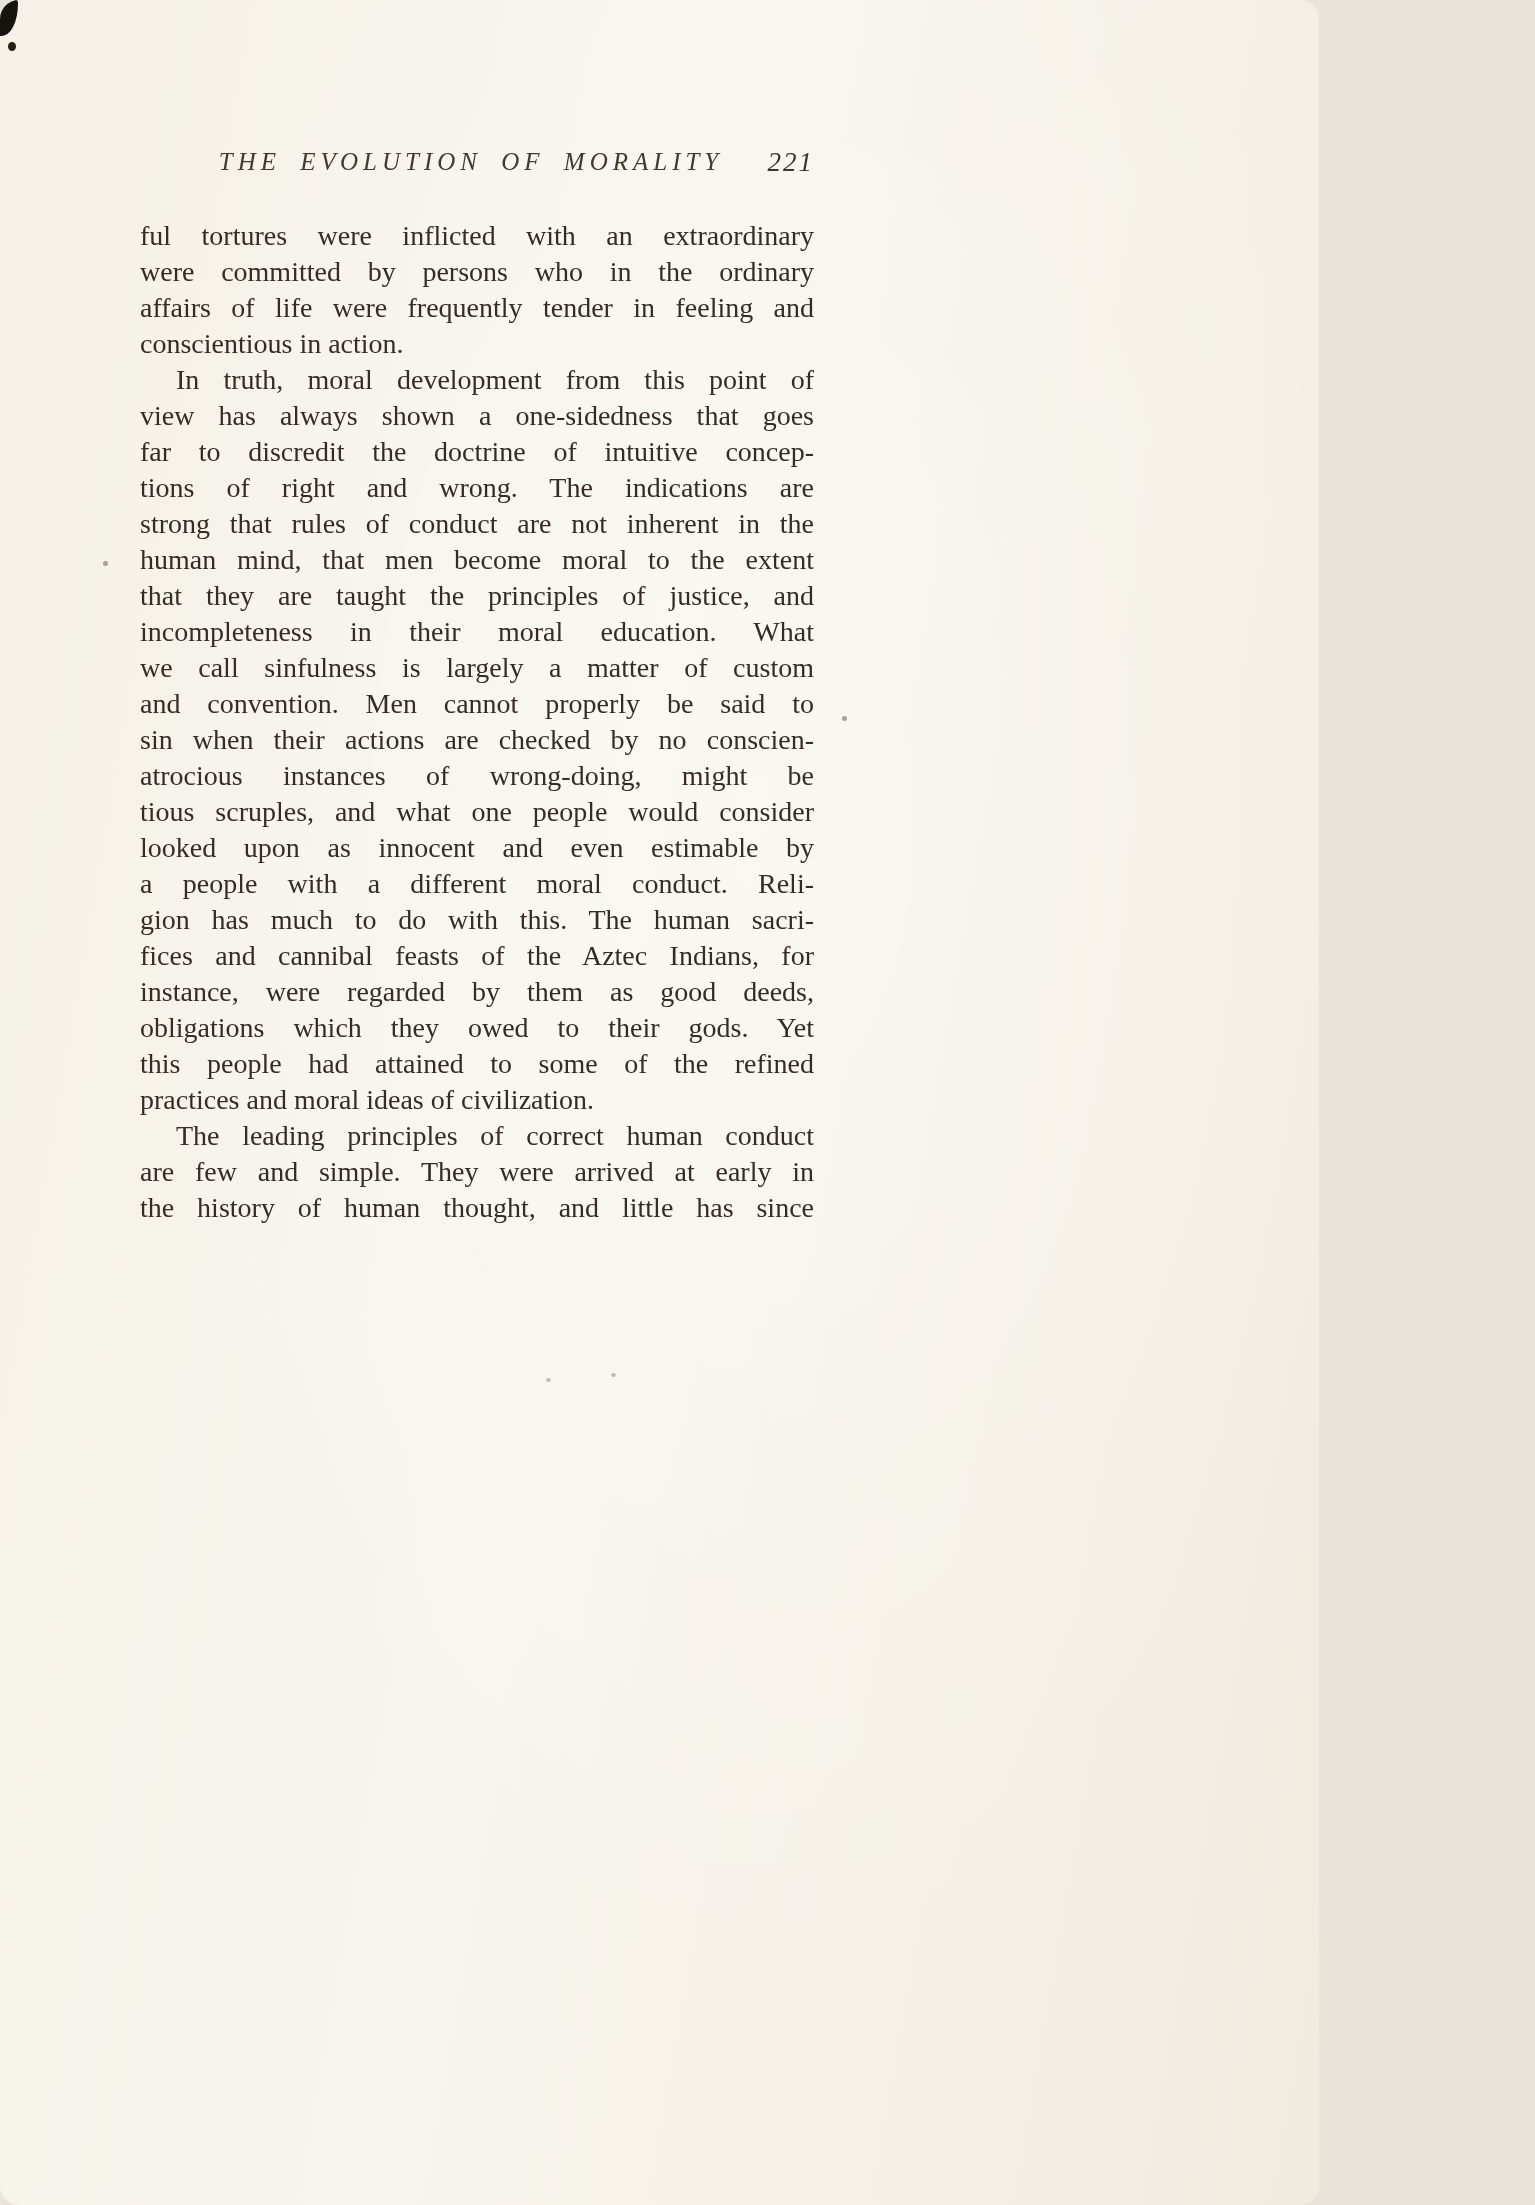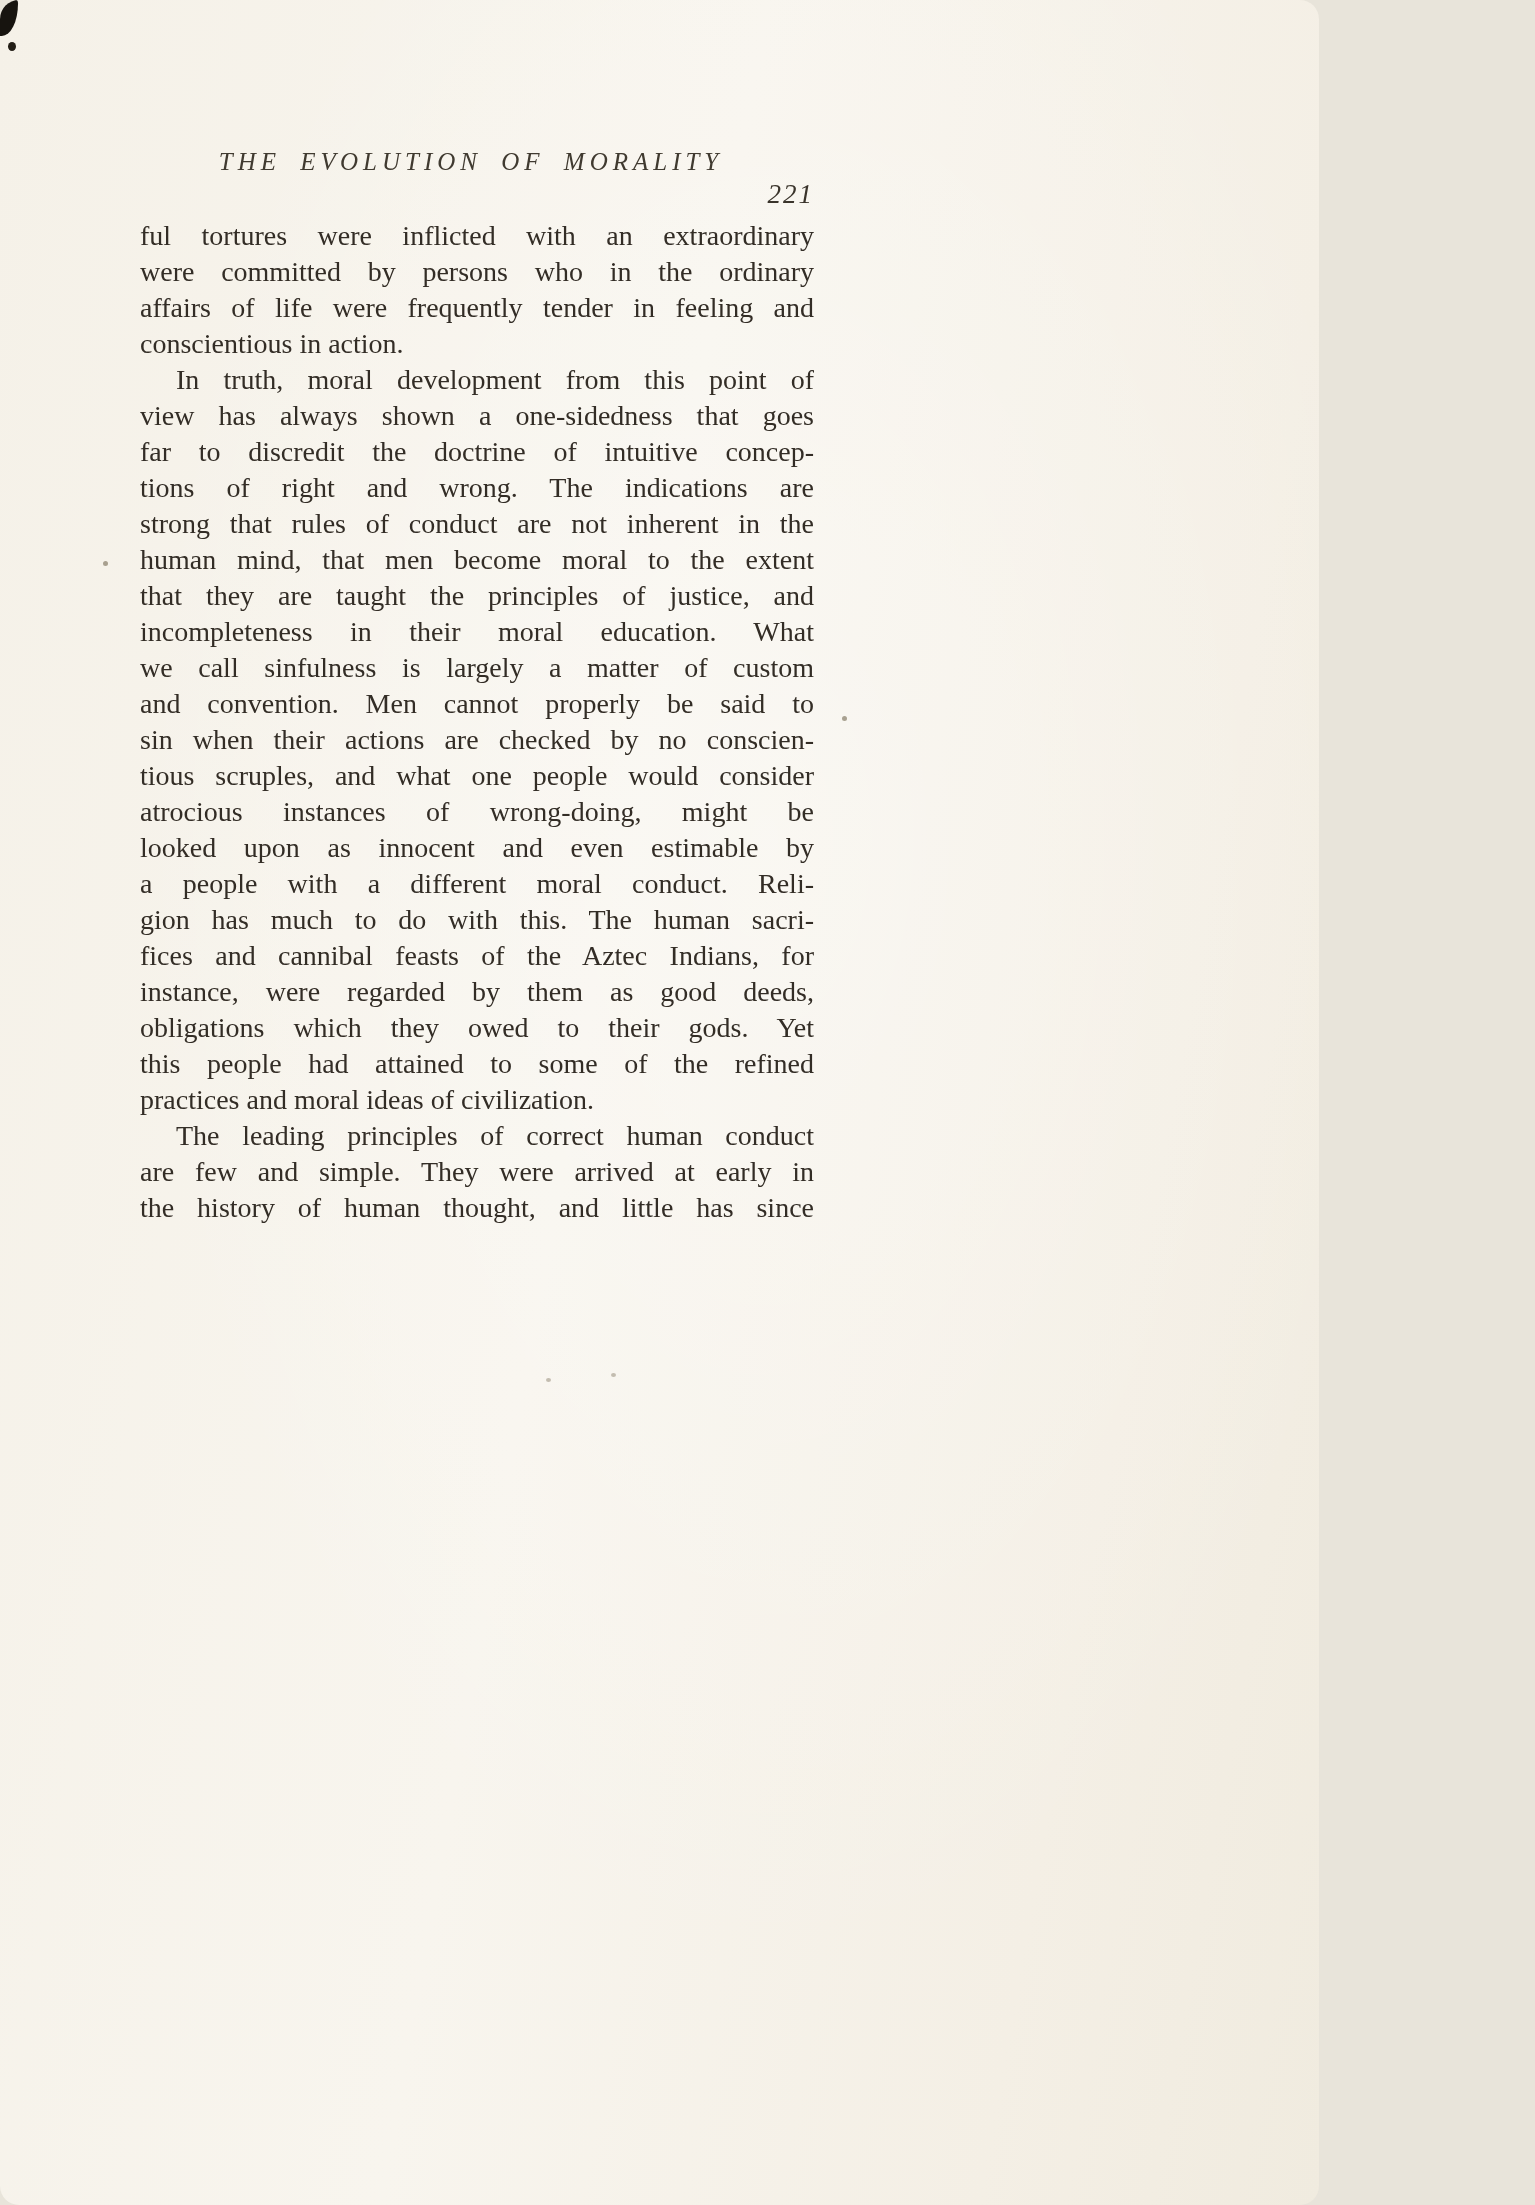--- a/index.html
+++ b/index.html
@@ -39,21 +39,20 @@
     color: #403a30;
   }
   .page-num {
     position: absolute;
     right: 0;
     top: -1px;
     font-style: italic;
     font-size: 27px;
     letter-spacing: 2px;
     color: #3a342b;
-    margin-top: 32px;
   }
 
   
   .text-block {
     position: absolute;
     top: 218px;
     left: 128px;
     width: 686px;
     font-size: 28px;
     line-height: 36px;
@@ -124,22 +123,22 @@
         <div class="text-line">view has always shown a one-sidedness that goes</div>
         <div class="text-line">far to discredit the doctrine of intuitive concep-</div>
         <div class="text-line">tions of right and wrong. The indications are</div>
         <div class="text-line">strong that rules of conduct are not inherent in the</div>
         <div class="text-line">human mind, that men become moral to the extent</div>
         <div class="text-line">that they are taught the principles of justice, and</div>
         <div class="text-line">incompleteness in their moral education. What</div>
         <div class="text-line">we call sinfulness is largely a matter of custom</div>
         <div class="text-line">and convention. Men cannot properly be said to</div>
         <div class="text-line">sin when their actions are checked by no conscien-</div>
+        <div class="text-line">atrocious instances of wrong-doing, might be</div>
         <div class="text-line">tious scruples, and what one people would consider</div>
-        <div class="text-line">atrocious instances of wrong-doing, might be</div>
         <div class="text-line">looked upon as innocent and even estimable by</div>
         <div class="text-line">a people with a different moral conduct. Reli-</div>
         <div class="text-line">gion has much to do with this. The human sacri-</div>
         <div class="text-line">fices and cannibal feasts of the Aztec Indians, for</div>
         <div class="text-line">instance, were regarded by them as good deeds,</div>
         <div class="text-line">obligations which they owed to their gods. Yet</div>
         <div class="text-line">this people had attained to some of the refined</div>
         <div class="text-line para-end">practices and moral ideas of civilization.</div>
       </div>
       <div class="paragraph">

